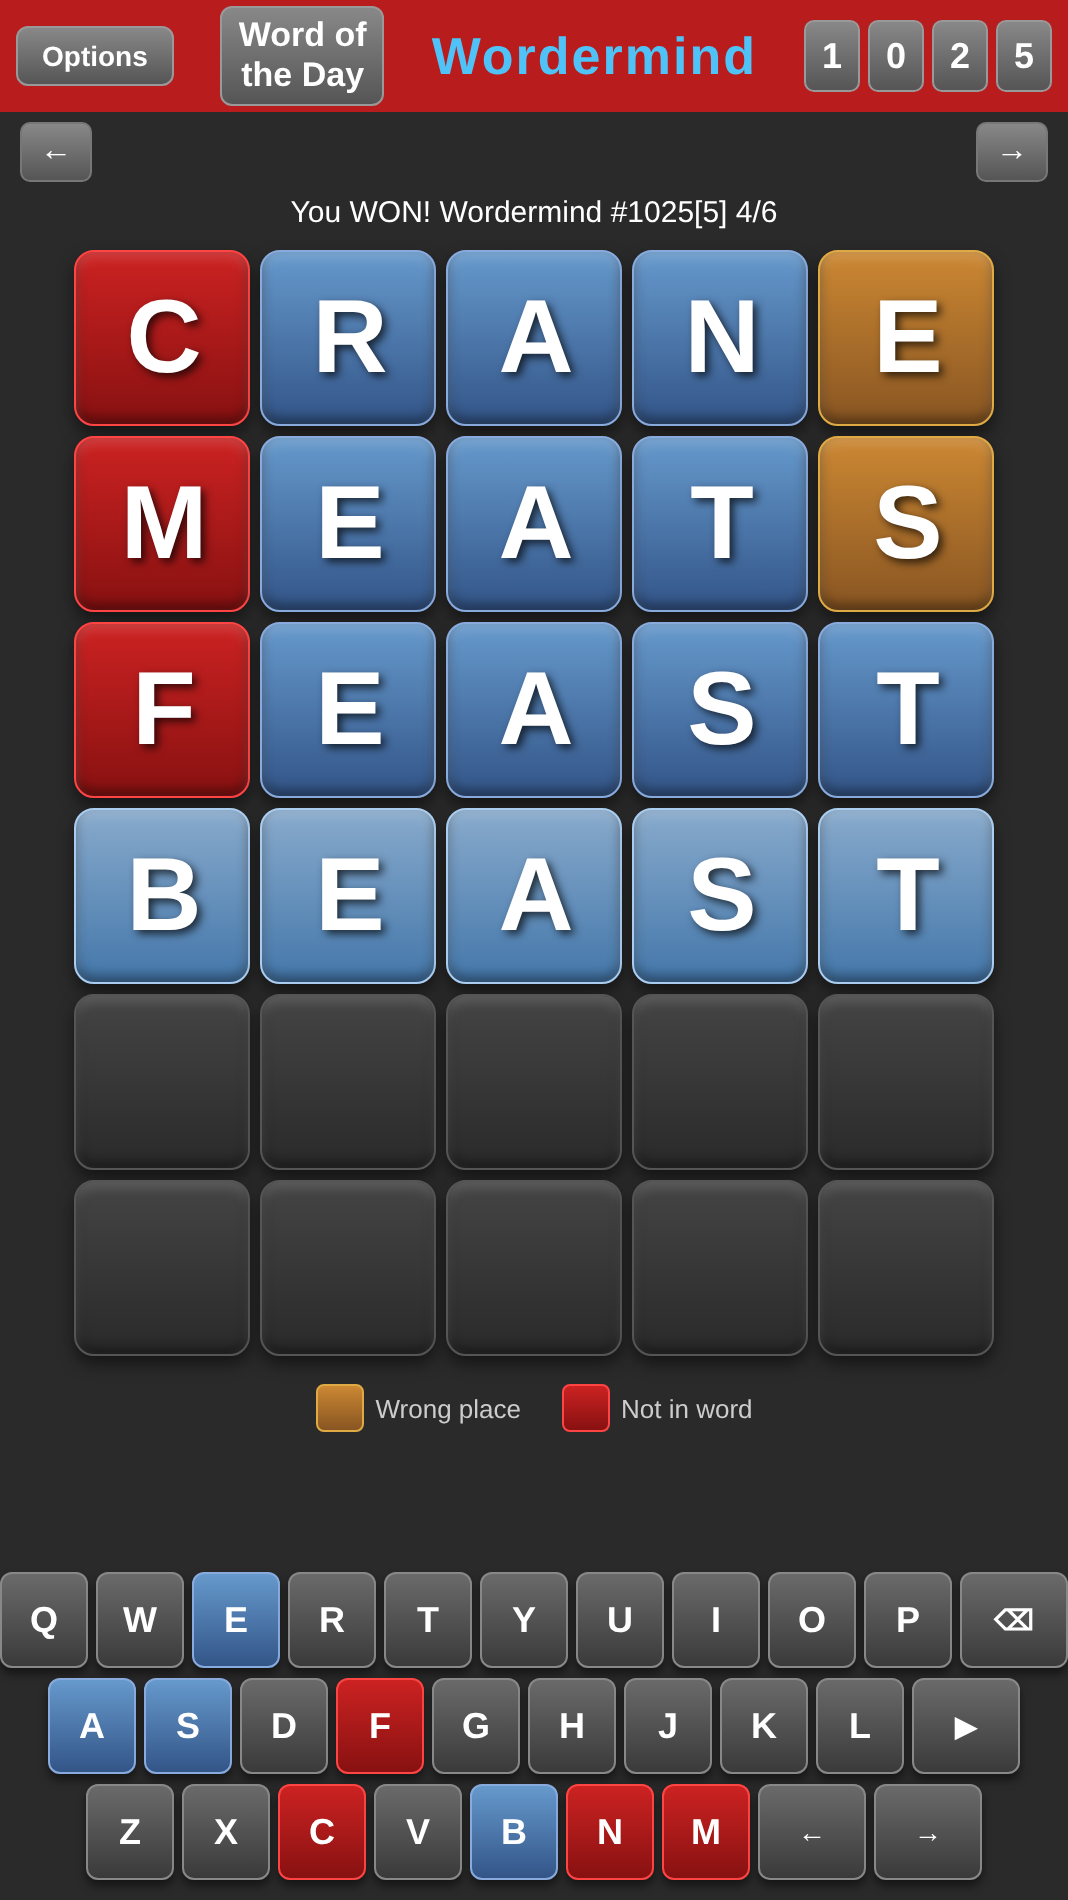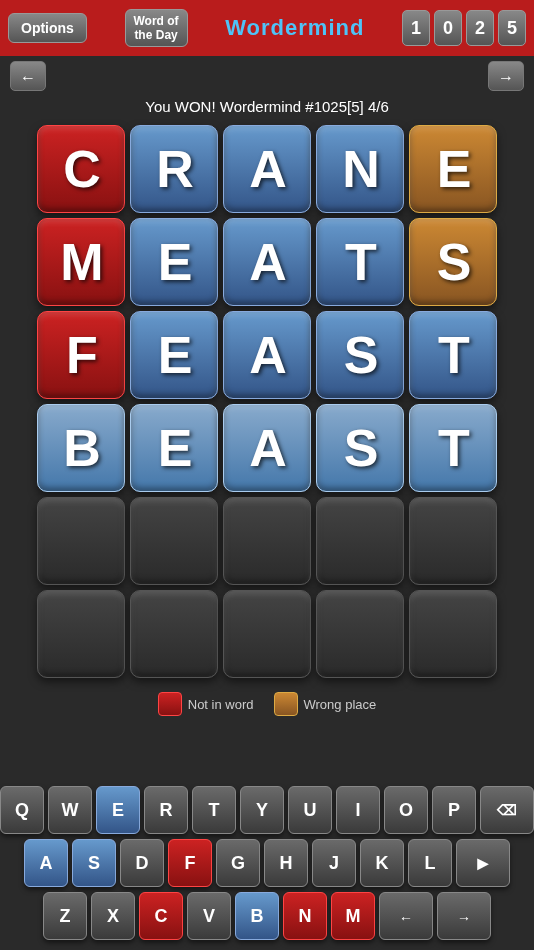--- a/index.html
+++ b/index.html
@@ -30,29 +30,29 @@
       font-size: 14px;
       font-weight: bold;
       cursor: pointer;
     }
     .word-of-day-btn {
       background: linear-gradient(180deg, #888 0%, #555 100%);
       color: #fff;
       border: 1px solid #999;
       border-radius: 6px;
       padding: 4px 8px;
-      font-size: 12px;
+      font-size: 17px;
       font-weight: bold;
       text-align: center;
       cursor: pointer;
       line-height: 1.2;
     }
     .title {
       color: #4fc3f7;
-      font-size: 22px;
+      font-size: 26px;
       font-weight: bold;
       letter-spacing: 1px;
     }
     .puzzle-numbers {
       display: flex;
       gap: 4px;
     }
     .puzzle-num {
       background: linear-gradient(180deg, #888 0%, #555 100%);
       color: #fff;
@@ -290,26 +290,26 @@
       <div class="cell cell-empty"></div>
       <div class="cell cell-empty"></div>
       <div class="cell cell-empty"></div>
       <div class="cell cell-empty"></div>
       <div class="cell cell-empty"></div>
     </div>
   </div>
 
 <div class="legend">
   <div class="legend-item">
+    <div class="legend-swatch swatch-orange"></div>
+    <span class="legend-label">Wrong place</span>
+  </div>
+  <div class="legend-item">
     <div class="legend-swatch swatch-red"></div>
     <span class="legend-label">Not in word</span>
-  </div>
-  <div class="legend-item">
-    <div class="legend-swatch swatch-orange"></div>
-    <span class="legend-label">Wrong place</span>
   </div>
 </div>
 
 <div class="keyboard" id="keyboard">
     <div class="kb-row">
       <div class="kb-key">Q</div>
       <div class="kb-key">W</div>
       <div class="kb-key kb-key-blue">E</div>
       <div class="kb-key">R</div>
       <div class="kb-key">T</div>

